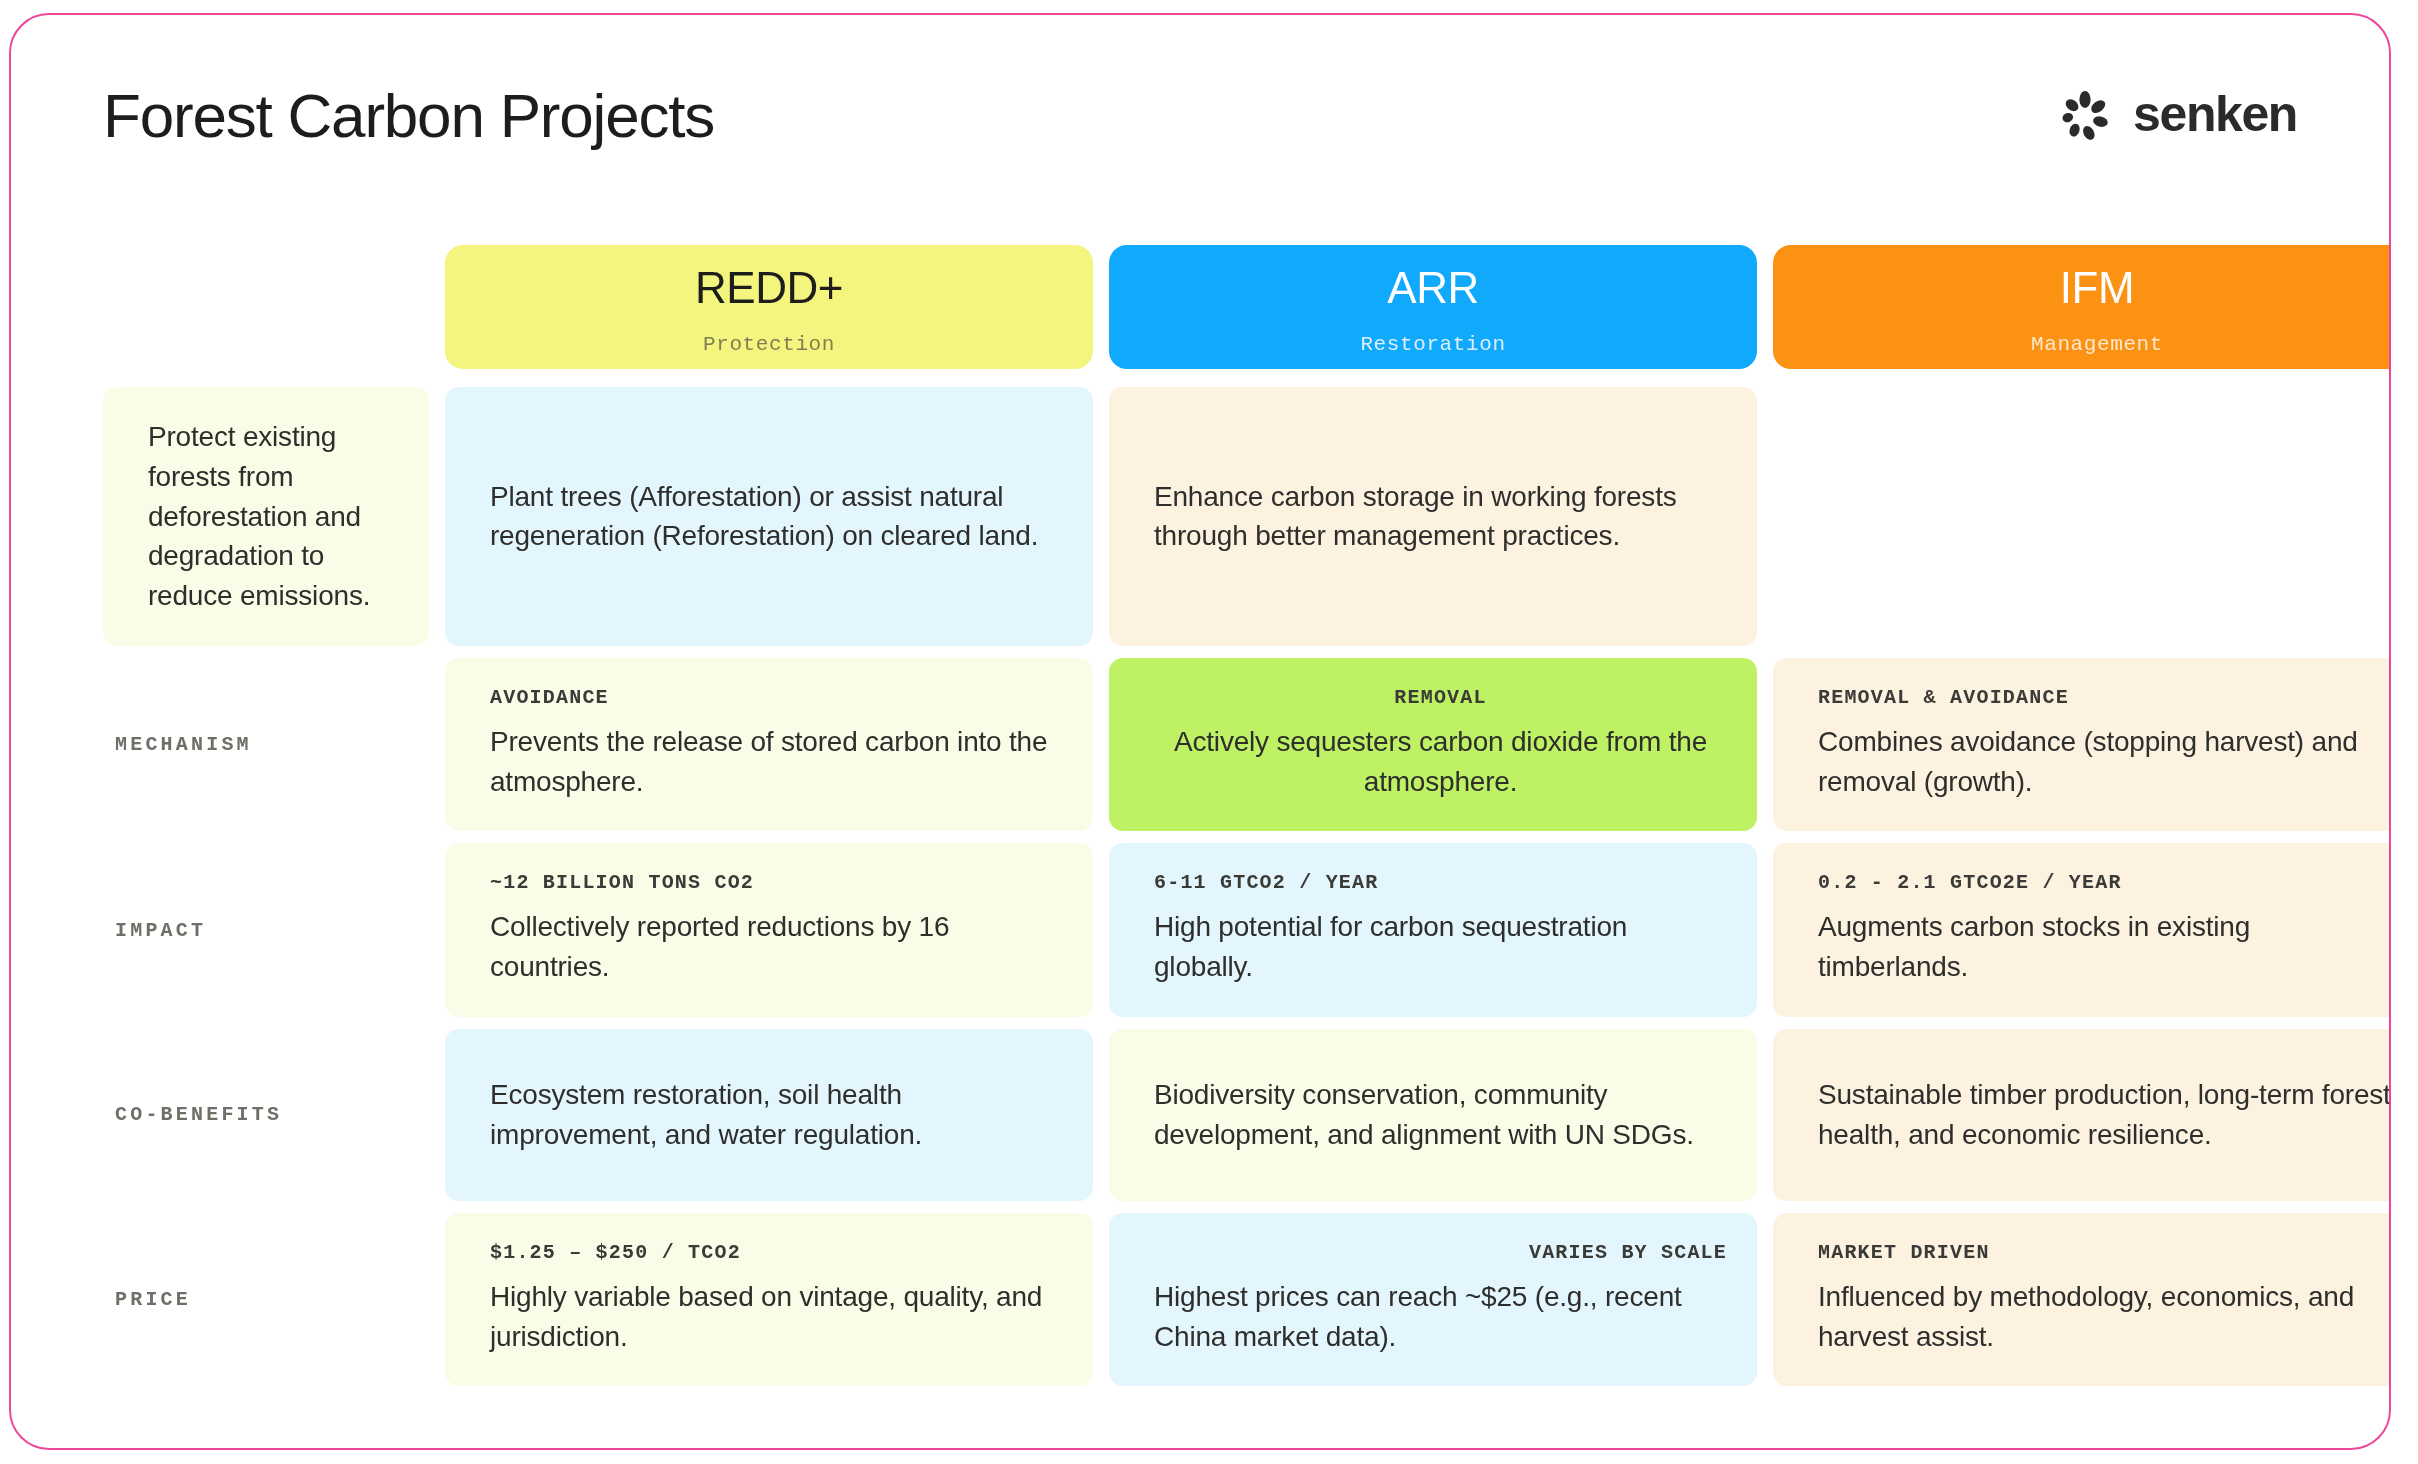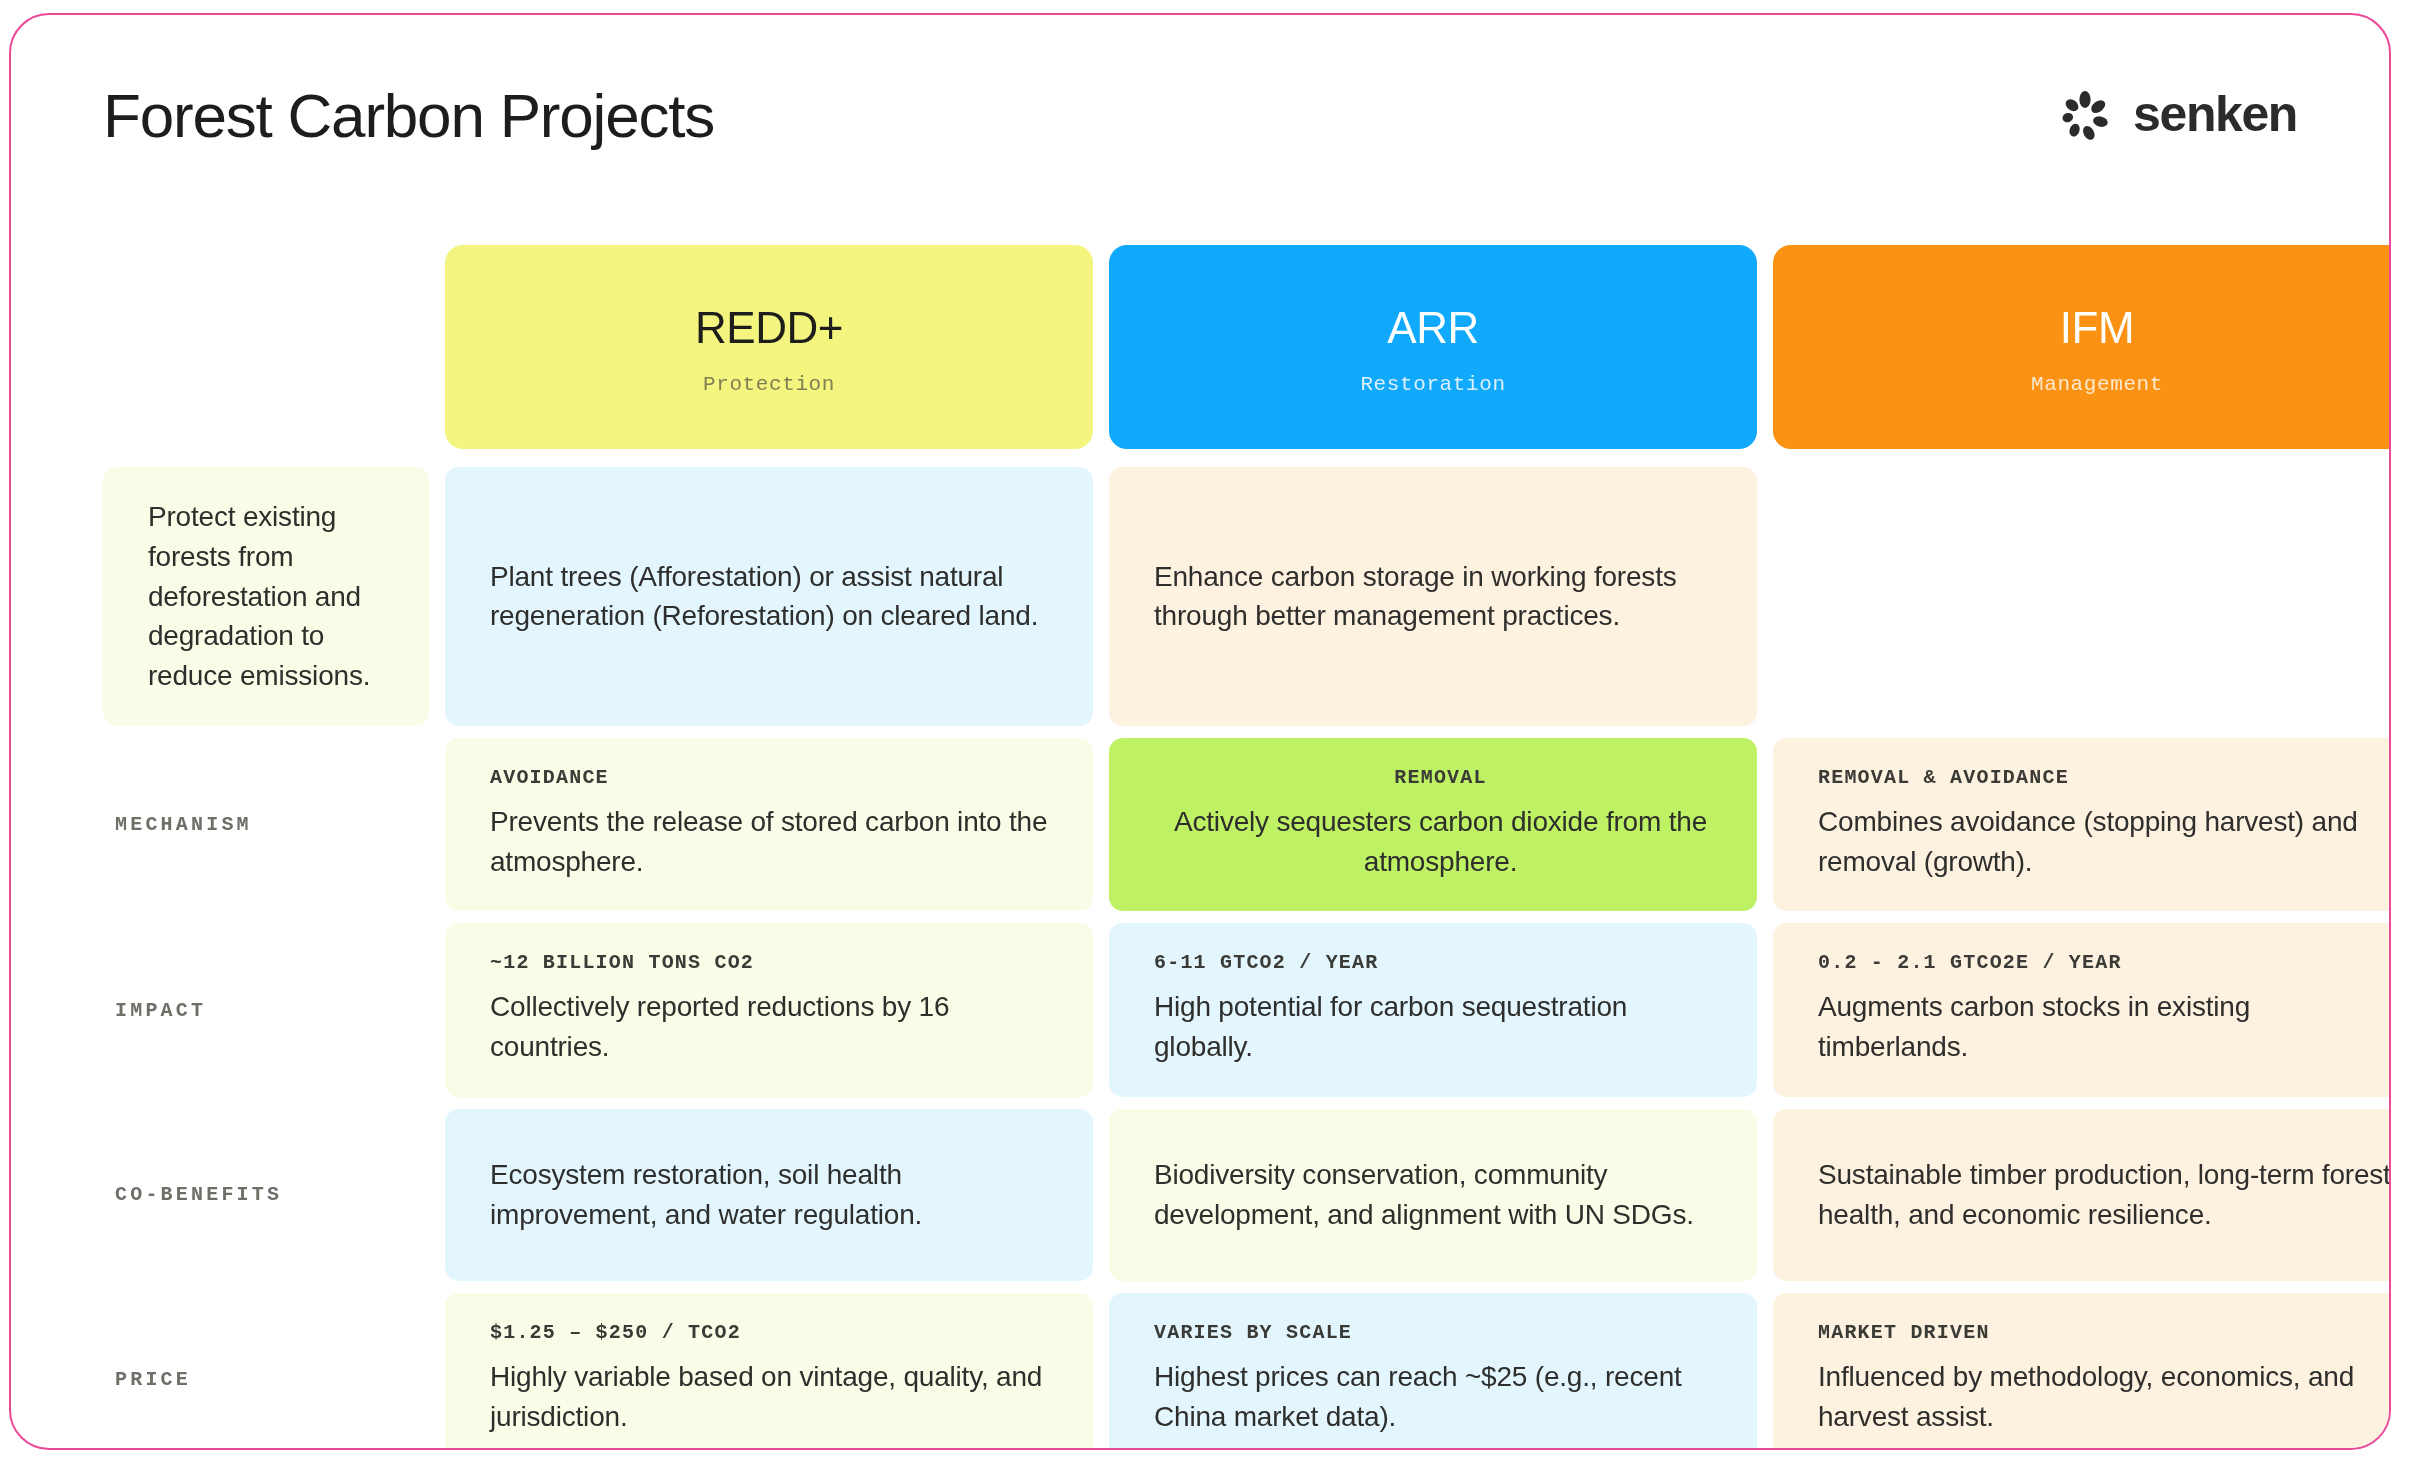--- a/index.html
+++ b/index.html
@@ -87,21 +87,21 @@
     font-family: "Liberation Mono", "DejaVu Sans Mono", monospace;
     font-size: 20px;
     font-weight: 700;
     letter-spacing: 3.2px;
     color: #6F6F68;
     text-transform: uppercase;
   }
 
   .col-header {
     border-radius: 18px;
-    height: 204px;
+    height: 124px;
     display: flex;
     flex-direction: column;
     align-items: center;
     justify-content: center;
     box-sizing: border-box;
     padding-top: 6px;
   }
   .col-header .ch-title {
     font-size: 44px;
     font-weight: 500;
@@ -244,21 +244,21 @@
           </div>
         </div>
         <div class="grid-row body-row">
           <div class="row-label-cell">
             <div class="row-label">PRICE</div>
           </div>
           <div class="cell" style="background: rgb(251, 252, 231);">
             <div class="cell-tag">$1.25 – $250 / TCO2</div>
             <div class="cell-text">Highly variable based on vintage, quality, and jurisdiction.</div>
           </div>
-          <div class="cell" style="background: rgb(227, 245, 253);">
+          <div class="cell" style="background: rgb(227, 245, 253); align-items: flex-end;">
             <div class="cell-tag">VARIES BY SCALE</div>
             <div class="cell-text">Highest prices can reach ~$25 (e.g., recent China market data).</div>
           </div>
           <div class="cell" style="background: rgb(253, 241, 224);">
             <div class="cell-tag">MARKET DRIVEN</div>
             <div class="cell-text">Influenced by methodology, economics, and harvest assist.</div>
           </div>
         </div>
       </div>
   </div>

